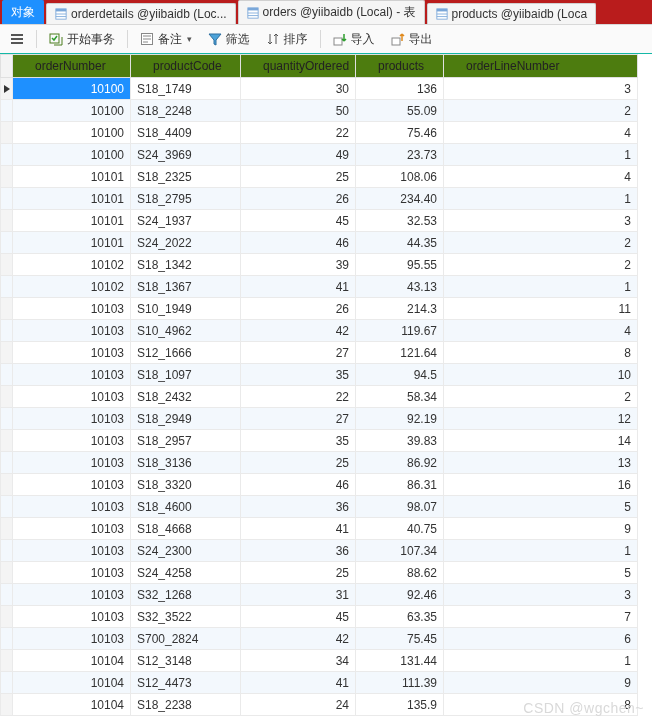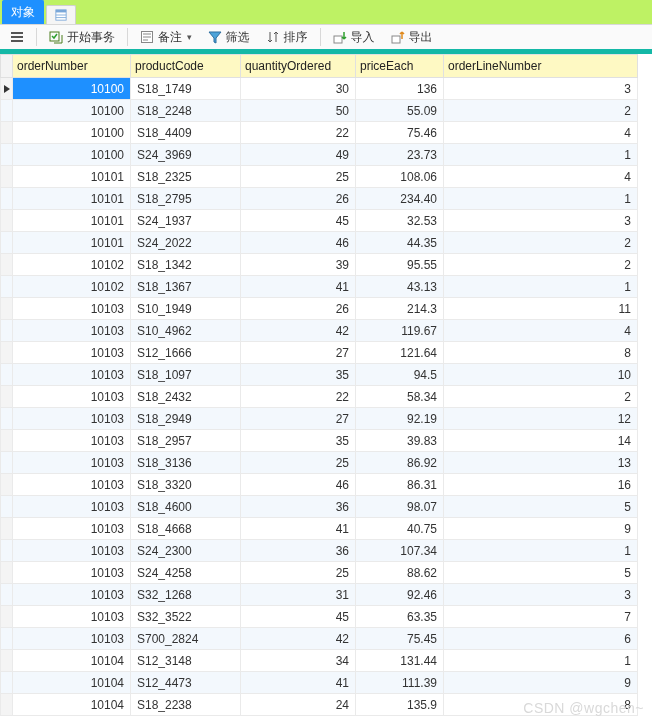--- a/index.html
+++ b/index.html
@@ -11,21 +11,21 @@
     width: 652px;
     height: 726px;
     overflow: hidden;
     position: relative;
   }
 
   
   .tabs {
     display: flex;
     height: 24px;
-    background: #bef264;
+    background: #b91c1c;
     align-items: flex-end;
     gap: 2px;
     padding-left: 2px;
   }
   .tab {
     display: flex;
     align-items: center;
     padding: 3px 8px;
     border: 1px solid #d0d0d0;
     border-bottom: none;
@@ -46,21 +46,21 @@
     width: 12px; height: 12px; display:inline-block;
   }
   .tabicon svg { display:block; }
 
   
   .toolbar {
     display: flex;
     align-items: center;
     height: 30px;
     border-top: 1px solid #d8d8d8;
-    border-bottom: 5px solid #14b8a6;
+    border-bottom: 1px solid #14b8a6;
     background:#fafafa;
     padding: 0 6px;
     gap: 8px;
   }
   .tbtn {
     display: flex;
     align-items: center;
     gap: 4px;
     color: #333;
     padding: 2px 4px;
@@ -79,23 +79,23 @@
   .gridwrap {
     overflow: hidden;
     height: calc(726px - 24px - 30px);
   }
   table.grid {
     border-collapse: collapse;
     width: 636px;
     table-layout: fixed;
   }
   .grid th {
-    background: #fef9c3;
+    background: #4d7c0f;
     border: 1px solid #e0e0e0;
-    padding: 4px 4px;
+    padding: 4px 22px;
     text-align: left;
     font-weight: normal;
     color: #222;
     height: 22px;
     font-size:12px;
     overflow:hidden;
   }
   .grid th.gutter { width: 12px; padding:0; background:#f4f4f4; }
   .grid td {
     border: 1px solid #eaeaea;
@@ -129,29 +129,52 @@
     pointer-events:none;
   }
 </style>
 </head>
 <body>
 
 <div class="tabs">
   <div class="tab active">
     <span>对象</span>
   </div>
-  <div class="tab" style="max-width:188px">
+  <div class="tab" style="max-width:206px">
     <span class="tabicon">
       <svg viewBox="0 0 14 14">
           <rect x="1" y="1" width="12" height="12" fill="#fff" stroke="#7aa7d9"></rect>
           <rect x="1" y="1" width="12" height="3" fill="#7aa7d9"></rect>
           <line x1="1" y1="7" x2="13" y2="7" stroke="#7aa7d9"></line>
           <line x1="1" y1="10" x2="13" y2="10" stroke="#7aa7d9"></line>
         </svg>
     </span>
+    <span>orderdetails @yiibaidb (Loc...</span>
+  </div>
+  <div class="tab" style="max-width:200px">
+    <span class="tabicon">
+      <svg viewBox="0 0 14 14">
+          <rect x="1" y="1" width="12" height="12" fill="#fff" stroke="#7aa7d9"></rect>
+          <rect x="1" y="1" width="12" height="3" fill="#7aa7d9"></rect>
+          <line x1="1" y1="7" x2="13" y2="7" stroke="#7aa7d9"></line>
+          <line x1="1" y1="10" x2="13" y2="10" stroke="#7aa7d9"></line>
+        </svg>
+    </span>
+    <span>orders @yiibaidb (Local) - 表</span>
+  </div>
+  <div class="tab" style="max-width:188px">
+    <span class="tabicon">
+      <svg viewBox="0 0 14 14">
+          <rect x="1" y="1" width="12" height="12" fill="#fff" stroke="#7aa7d9"></rect>
+          <rect x="1" y="1" width="12" height="3" fill="#7aa7d9"></rect>
+          <line x1="1" y1="7" x2="13" y2="7" stroke="#7aa7d9"></line>
+          <line x1="1" y1="10" x2="13" y2="10" stroke="#7aa7d9"></line>
+        </svg>
+    </span>
+    <span>products @yiibaidb (Loca</span>
   </div>
 </div>
 
 <div class="toolbar">
   <div class="tbtn">
     <span class="ico">
       <svg viewBox="0 0 14 14">
           <path d="M1 3h12M1 7h12M1 11h12" stroke="#555" stroke-width="2"></path>
         </svg>
     </span>
@@ -224,21 +247,21 @@
         <col style="width: 115px;">
         <col style="width: 88px;">
         <col style="width: 194px;">
       </colgroup>
       <thead>
         <tr>
           <th class="gutter"></th>
           <th>orderNumber</th>
           <th>productCode</th>
           <th>quantityOrdered</th>
-          <th>priceEach</th>
+          <th>products</th>
           <th>orderLineNumber</th>
         </tr>
       </thead>
       <tbody>
         <tr>
           <td class="gutter">
             <span class="rowptr">
               <svg width="8" height="10" viewBox="0 0 8 10">
                 <path d="M1 1l6 4-6 4z" fill="#333"></path>
               </svg>

